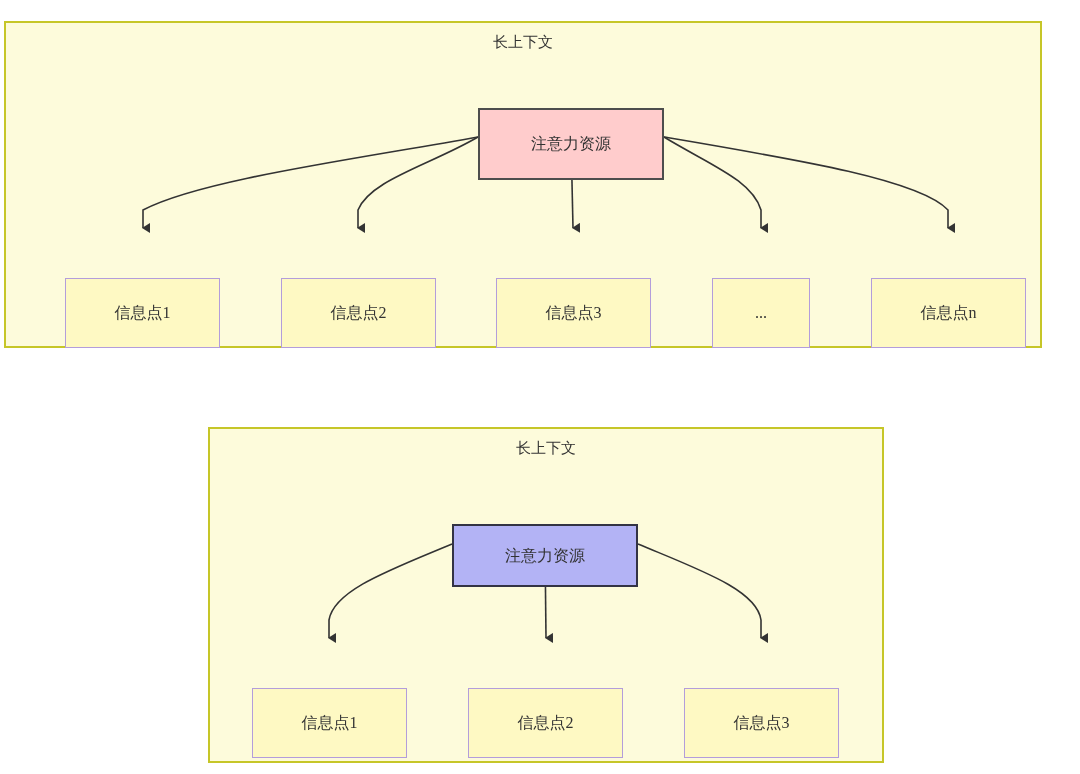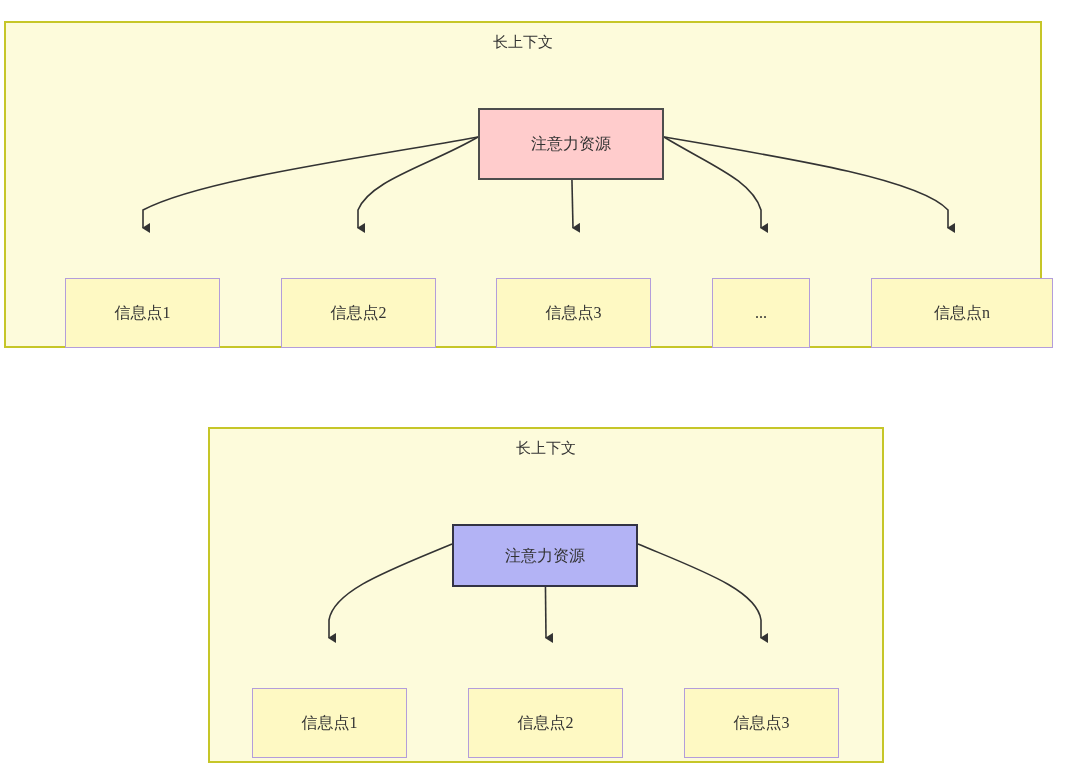--- a/index.html
+++ b/index.html
@@ -105,20 +105,20 @@
         <path d="M 638 544 C 700 570 757 590 761 620 L 761 638" fill="none" stroke="#333333" stroke-width="1.6" marker-end="url(#arrowhead)"></path>
       </g>
   </svg>
 
   <div class="svg-layer" id="node-layer">
       <div class="node node-root-long" style="left: 478px; top: 65px; width: 186px; height: 72px;">注意力资源</div>
       <div class="node node-leaf" style="left: 65px; top: 235px; width: 155px; height: 70px;">信息点1</div>
       <div class="node node-leaf" style="left: 281px; top: 235px; width: 155px; height: 70px;">信息点2</div>
       <div class="node node-leaf" style="left: 496px; top: 235px; width: 155px; height: 70px;">信息点3</div>
       <div class="node node-leaf" style="left: 712px; top: 235px; width: 98px; height: 70px;">...</div>
-      <div class="node node-leaf" style="left: 871px; top: 235px; width: 182px; height: 70px;">信息点n</div>
+      <div class="node node-leaf" style="left: 871px; top: 235px; width: 155px; height: 70px;">信息点n</div>
       <div class="node node-root-short" style="left: 452px; top: 481px; width: 186px; height: 63px;">注意力资源</div>
       <div class="node node-leaf" style="left: 252px; top: 645px; width: 155px; height: 70px;">信息点1</div>
       <div class="node node-leaf" style="left: 468px; top: 645px; width: 155px; height: 70px;">信息点2</div>
       <div class="node node-leaf" style="left: 684px; top: 645px; width: 155px; height: 70px;">信息点3</div>
     </div>
 
 </div>
 
 </body></html>

